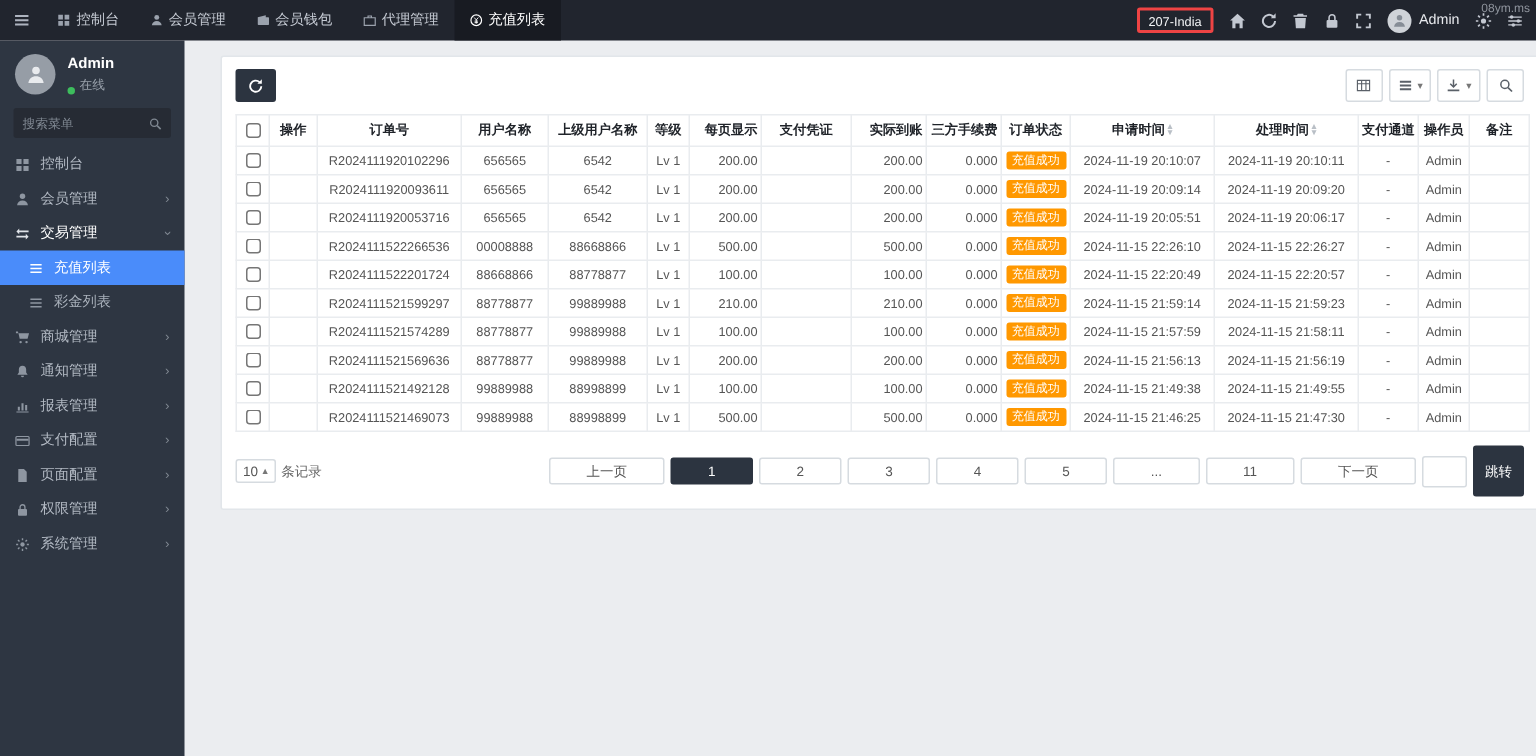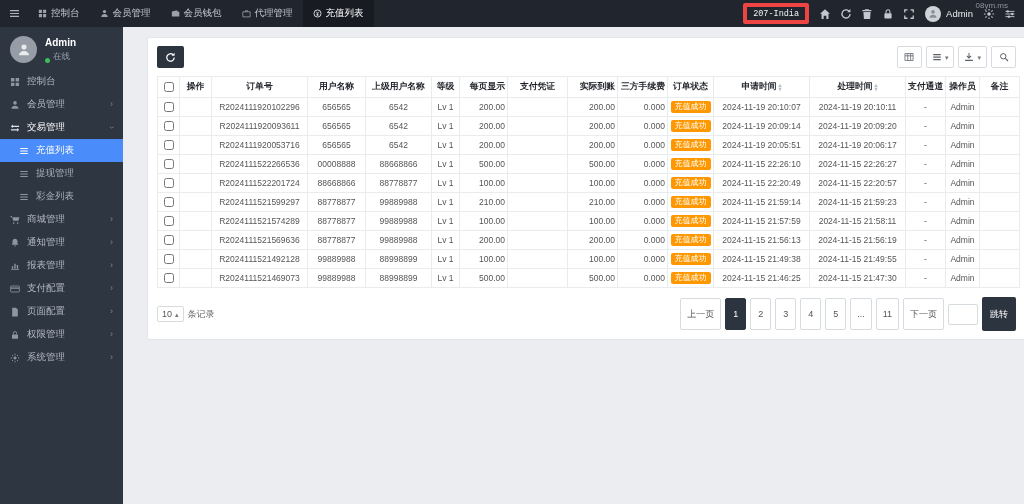--- a/index.html
+++ b/index.html
@@ -13,27 +13,27 @@
   
   .topbar{position:absolute;top:0;left:0;width:1024px;height:27px;background:#21252e;display:flex;align-items:stretch;z-index:10;}
   .logo{width:123px;color:#fff;font-weight:bold;font-size:12px;display:flex;align-items:center;justify-content:center;letter-spacing:.3px;cursor:pointer;}
   .hamburger{width:28px;display:flex;align-items:center;justify-content:center;color:#aeb4bf;cursor:pointer;}
   .topnav{display:flex;align-items:stretch;}
   .nav-item{display:flex;align-items:center;gap:4px;padding:0 10px;font-size:9.5px;color:#c6cbd4;cursor:pointer;white-space:nowrap;}
   .nav-item .icon{width:9px;height:9px;color:#9ba2ad;}
   .nav-item.active{background:#181b22;color:#fff;}
   .nav-item.active .icon{color:#fff;}
   .top-right{margin-left:auto;display:flex;align-items:center;gap:10px;padding-right:8px;}
-  .site-btn{border:4px solid #ef4444;color:#f2f3f5;font-size:8.5px;padding:1.5px 6px;border-radius:2px;cursor:pointer;white-space:nowrap;font-family:Liberation Mono, monospace;}
+  .site-btn{border:2px solid #ef4444;color:#f2f3f5;font-size:8.5px;padding:1.5px 6px;border-radius:2px;cursor:pointer;white-space:nowrap;}
   .icon-row{display:inline-flex;gap:9px;align-items:center;}
   .top-icon-btn{width:12px;height:12px;color:#c3c8d1;display:inline-flex;cursor:pointer;}
   .top-icon-btn svg{width:100%;height:100%;}
   .admin-chip{display:flex;align-items:center;gap:5px;color:#e8eaee;font-size:9.5px;cursor:pointer;}
   .top-avatar{width:16px;height:16px;border-radius:50%;background:#cfd3d8;display:flex;align-items:center;justify-content:center;color:#868d96;overflow:hidden;}
-  .watermark{position:absolute;top:1px;right:16px;font-size:8px;color:#8e939c;z-index:20;}
+  .watermark{position:absolute;top:1px;right:4px;font-size:8px;color:#8e939c;z-index:20;}
 
   
   .sidebar{position:absolute;top:27px;left:0;width:123px;height:477px;background:#2e3642;}
   .user-panel{display:flex;align-items:center;gap:8px;padding:9px 10px 7px;}
   .side-avatar{width:27px;height:27px;border-radius:50%;background:#969da6;display:flex;align-items:center;justify-content:center;color:#e9ebee;overflow:hidden;}
   .user-meta{display:flex;flex-direction:column;}
   .user-name{color:#fff;font-size:10px;font-weight:bold;}
   .user-status{color:#9aa2ac;font-size:8.5px;display:flex;align-items:flex-end;gap:3px;margin-top:3px;}
   .status-dot{width:5px;height:5px;border-radius:50%;background:#3dbd5d;}
   .search-box{margin:2px 9px 6px;height:20px;background:#262b34;border-radius:2px;display:flex;align-items:center;padding:0 6px;gap:4px;}
@@ -64,21 +64,21 @@
   th.r,td.r{text-align:right;}
   td input[type=checkbox],th input[type=checkbox]{width:10px;height:10px;vertical-align:middle;cursor:pointer;}
   .badge{display:inline-block;background:var(--badge);color:#fff;font-size:8px;padding:2px 4px;border-radius:2px;line-height:1;}
   .sort{display:inline-flex;flex-direction:column;vertical-align:middle;margin-left:2px;font-size:6px;line-height:4px;color:#b9bfc6;}
 
   .table-footer{display:flex;align-items:center;justify-content:space-between;margin-top:9px;font-size:9px;color:#666;}
   .records-info{display:flex;align-items:center;gap:4px;}
   .per-page{border:1px solid #d6dbe0;border-radius:2px;padding:2px 4px;display:flex;align-items:center;gap:3px;color:#555;cursor:pointer;}
   .pagination{display:flex;align-items:center;gap:4px;}
   #pages{display:inline-flex;gap:4px;}
-  .page-btn{min-width:21px;height:32px;padding:0 6px;border:1px solid #d6dbe0;border-radius:2px;background:#fff;color:#555;display:flex;align-items:center;justify-content:center;cursor:pointer;font-size:9px;}
+  .page-btn{min-width:21px;height:18px;padding:0 24px;border:1px solid #d6dbe0;border-radius:2px;background:#fff;color:#555;display:flex;align-items:center;justify-content:center;cursor:pointer;font-size:9px;}
   .page-btn.active{background:var(--dark);border-color:var(--dark);color:#fff;}
   .page-btn.ellipsis{cursor:default;}
   .jump-input{width:30px;height:21px;border:1px solid #d6dbe0;border-radius:2px;outline:0;font-size:9px;text-align:center;}
   .jump-btn{height:34px;background:var(--dark);color:#fff;border:0;border-radius:2px;padding:0 8px;font-size:9px;cursor:pointer;}
 </style>
 </head>
 <body>
 
 <div class="topbar">
   <div class="hamburger">
@@ -205,20 +205,29 @@
         </span>
       </span>
     <span class="user-meta">
       <span class="user-name">Admin</span>
       <span class="user-status">
         <span class="status-dot"></span>
         <span>在线</span>
       </span>
     </span>
   </div>
+  <div class="search-box">
+    <input placeholder="搜索菜单" style="">
+    <span class="icon i9">
+        <svg viewBox="0 0 16 16" fill="currentColor">
+          <circle cx="6.8" cy="6.8" r="4.3" fill="none" stroke="currentColor" stroke-width="1.6"></circle>
+          <path d="M10.2 10.2l4.2 4.2" stroke="currentColor" stroke-width="1.8"></path>
+        </svg>
+      </span>
+  </div>
   <div class="menu" id="sidemenu">
       <div class="menu-item">
         <span class="icon ">
           <svg viewBox="0 0 16 16" fill="currentColor">
             <path d="M1.5 1.5h5.5v5.5H1.5zM9 1.5h5.5v5.5H9zM1.5 9h5.5v5.5H1.5zM9 9h5.5v5.5H9z"></path>
           </svg>
         </span>
         <span class="mi-label">控制台</span>
       </div>
       <div class="menu-item">
@@ -240,28 +249,20 @@
         <span class="mi-label">交易管理</span>
         <span class="chev down">›</span>
       </div>
       <div class="menu-item sub active">
         <span class="icon ">
           <svg viewBox="0 0 16 16" fill="currentColor">
             <path d="M2 3.2h12v1.5H2zM2 7.2h12v1.5H2zM2 11.2h12v1.5H2z"></path>
           </svg>
         </span>
         <span class="mi-label">充值列表</span>
-      </div>
-      <div class="menu-item sub">
-        <span class="icon ">
-          <svg viewBox="0 0 16 16" fill="currentColor">
-            <path d="M2 3.2h12v1.5H2zM2 7.2h12v1.5H2zM2 11.2h12v1.5H2z"></path>
-          </svg>
-        </span>
-        <span class="mi-label">提现管理</span>
       </div>
       <div class="menu-item sub">
         <span class="icon ">
           <svg viewBox="0 0 16 16" fill="currentColor">
             <path d="M2 3.2h12v1.5H2zM2 7.2h12v1.5H2zM2 11.2h12v1.5H2z"></path>
           </svg>
         </span>
         <span class="mi-label">彩金列表</span>
       </div>
       <div class="menu-item">

